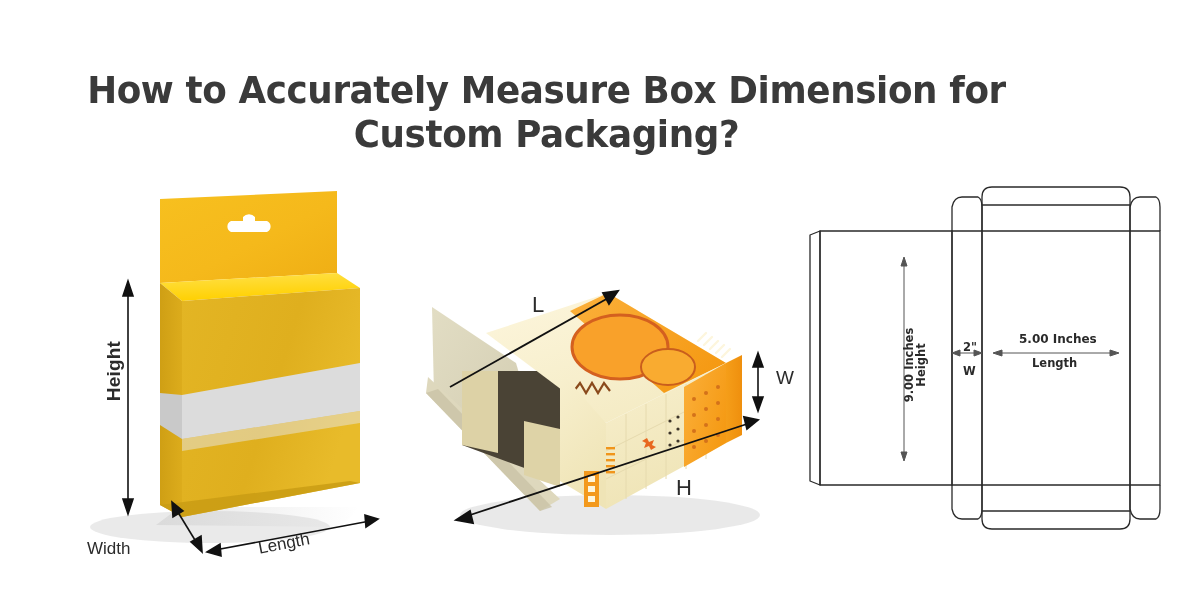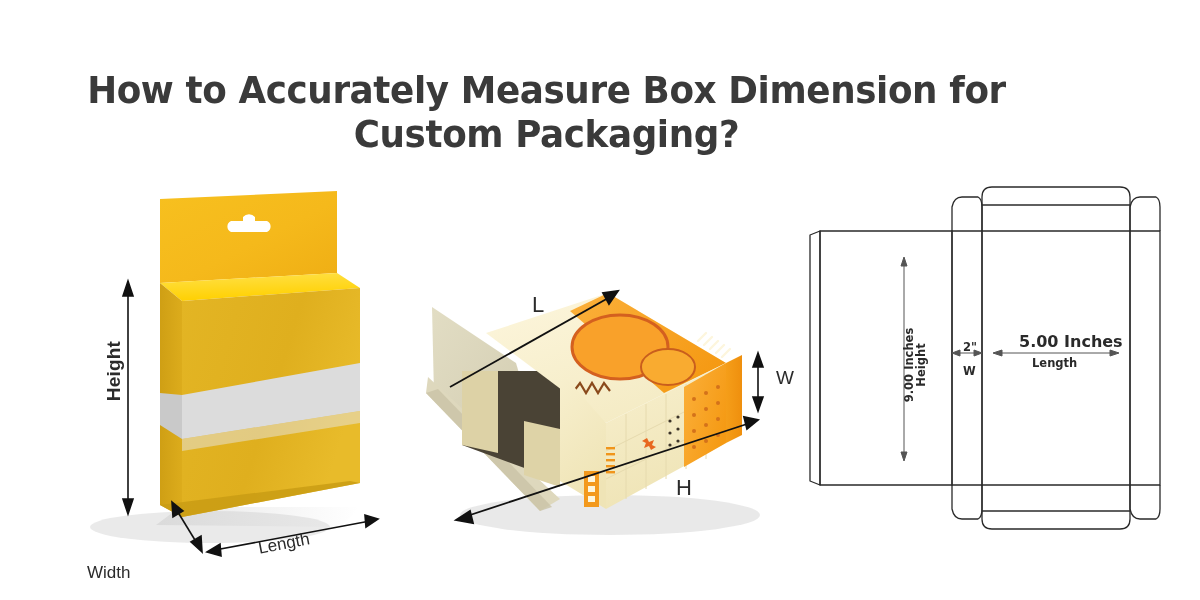--- a/index.html
+++ b/index.html
@@ -60,21 +60,21 @@
   
   #lbl-height {
     left: 84px; top: 360px;
     font-size: 19px; font-weight: bold;
     transform: rotate(-90deg);
     transform-origin: center center;
     letter-spacing: 0.2px;
   }
   #lbl-width {
     left: 87px; top: 539px;
-    font-size: 17px; font-weight: normal; margin-top: 24px;
+    font-size: 17px; font-weight: normal;
   }
   #lbl-length {
     left: 258px; top: 534px;
     font-size: 17px; font-weight: normal;
     transform: rotate(-11deg);
     transform-origin: center center;
   }
 
   
   #lbl-L { left: 532px; top: 292px; font-size: 22px; font-weight: normal; }
@@ -97,21 +97,21 @@
     transform-origin: center center;
   }
   #die-h-name {
     left: 899px; top: 358px;
     font-size: 11.5px;
     transform: rotate(-90deg);
     transform-origin: center center;
   }
   #die-w-inches { left: 963px; top: 340px; font-size: 11.5px; }
   #die-w-name   { left: 963px; top: 364px; font-size: 11.5px; }
-  #die-l-inches { left: 1019px; top: 332px; font-size: 16px; }
+  #die-l-inches { left: 1019px; top: 332px; font-size: 12px; }
   #die-l-name   { left: 1032px; top: 356px; font-size: 11.5px; }
 </style>
 </head>
 <body>
 
 <div id="canvas">
 
   <div id="title-block">
     <div class="line">How to Accurately Measure Box Dimension for</div>
     <div class="line">Custom Packaging?</div>

